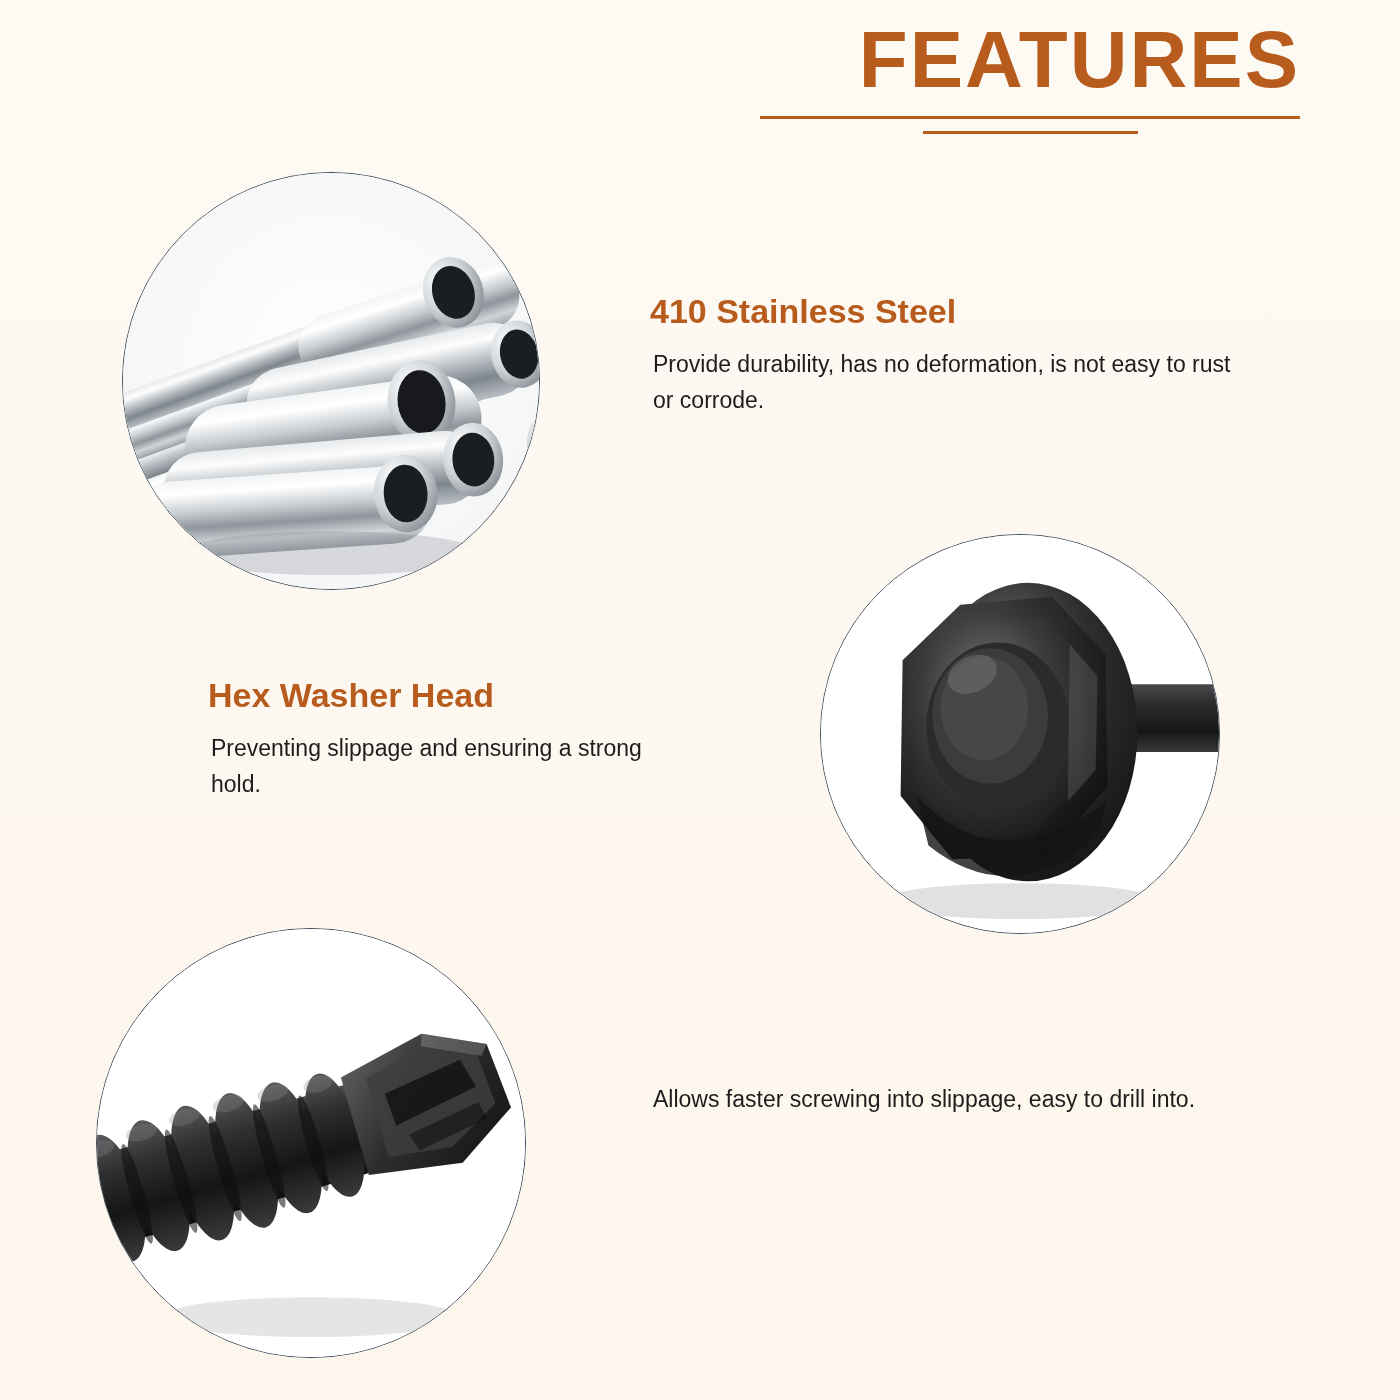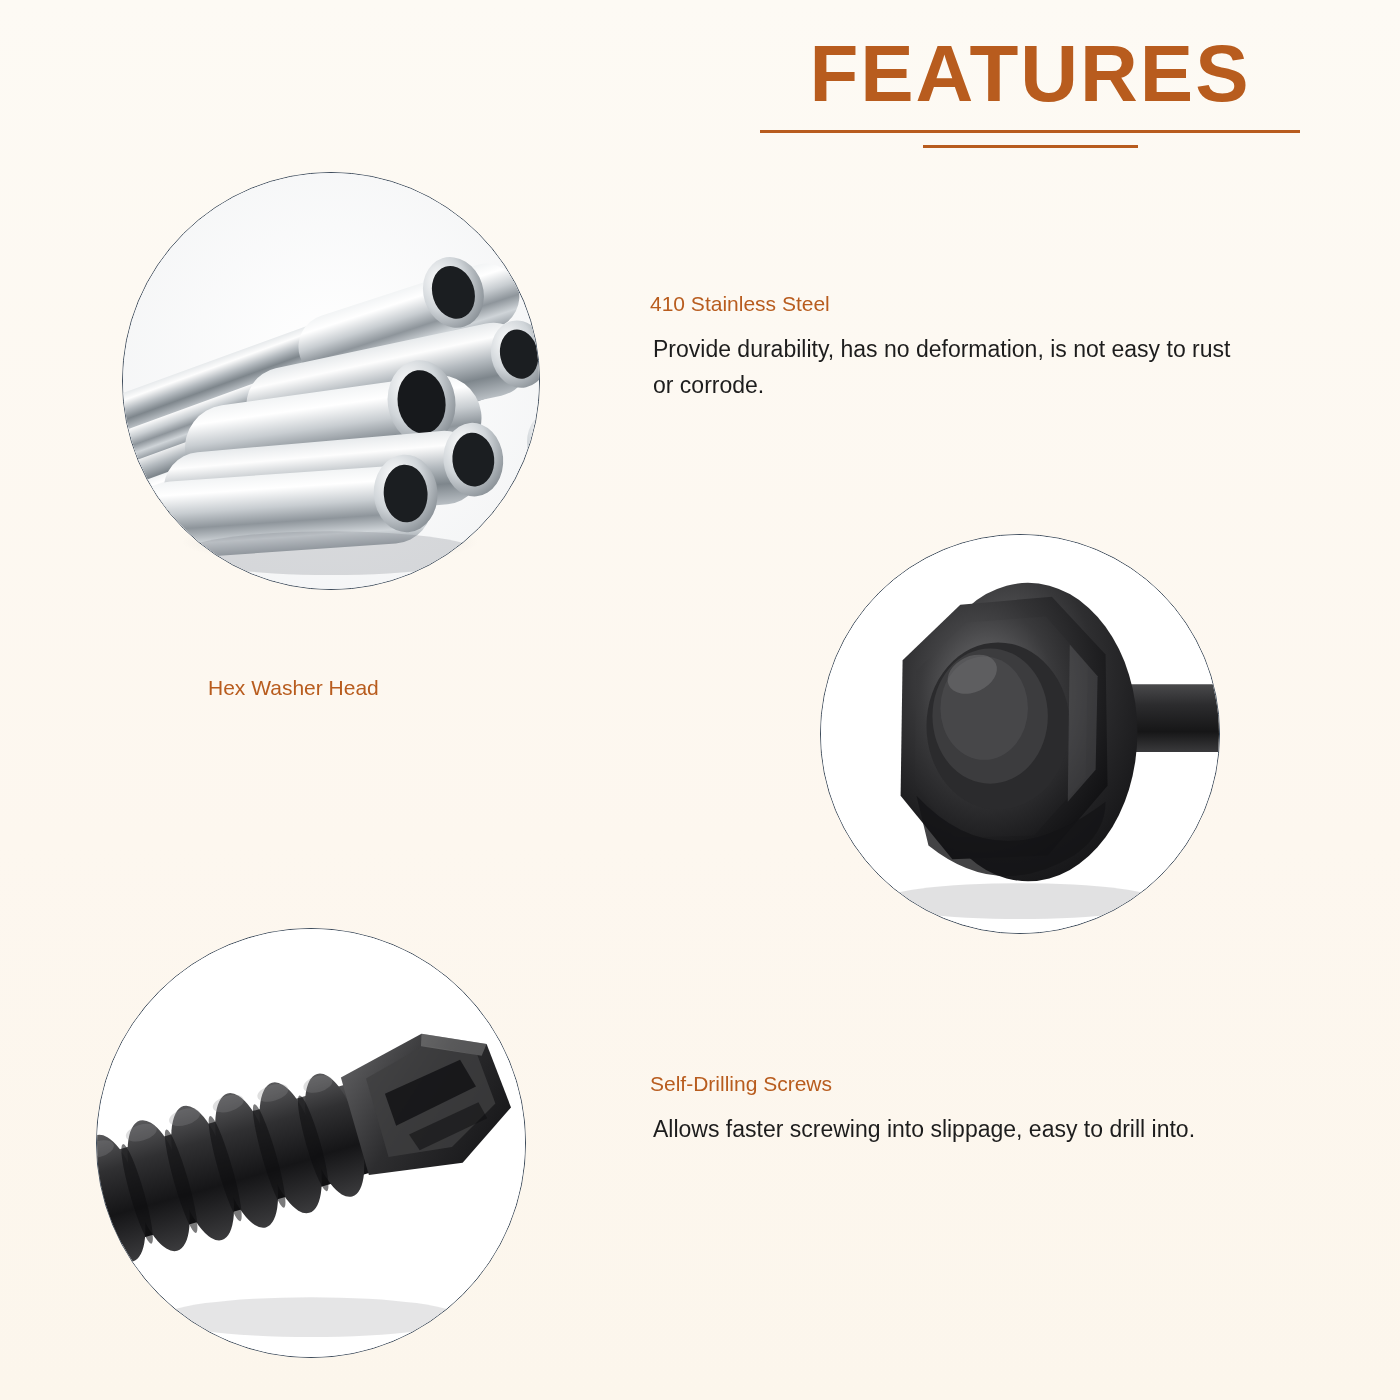--- a/index.html
+++ b/index.html
@@ -13,24 +13,24 @@
   .page {
     position: relative;
     width: 1400px;
     height: 1400px;
     background: linear-gradient(180deg, #fdfaf4 0%, #fdf7ef 60%, #fcf6ec 100%);
   }
 
   
   .header {
     position: absolute;
-    top: 32px;
+    top: 18px;
     left: 760px;
     width: 540px;
-    text-align: center;
+    text-align: right;
   }
   .header-title {
     font-size: 80px;
     font-weight: bold;
     color: #b85c1e;
     letter-spacing: 2px;
     line-height: 1.05;
     font-family: "Liberation Sans", sans-serif;
   }
   .rule-long {
@@ -44,22 +44,22 @@
     width: 215px;
     height: 3px;
     background: #b85c1e;
   }
 
   
   .feature-text {
     position: absolute;
   }
   .feature-title {
-    font-size: 21px;
-    font-weight: normal;
+    font-size: 34px;
+    font-weight: bold;
     color: #b85c1e;
     margin-bottom: 16px;
     white-space: nowrap;
   }
   .feature-desc {
     font-size: 23px;
     color: #1d1d1d;
     line-height: 1.55;
     padding-left: 3px;
     margin-top: 10px;
@@ -229,20 +229,21 @@
       <path d="M250 110 L278 142 L276 236 L248 268 Z" fill="#6d6d6f" opacity="0.35"></path>
 
       <path d="M96 262 Q178 350 286 268 Q286 300 254 322 Q178 368 108 312 Z" fill="#141416" opacity="0.8"></path>
 
       <ellipse cx="200" cy="368" rx="140" ry="18" fill="rgba(90,90,95,0.18)"></ellipse>
     </svg>
   </div>
 
   <div class="feature-text" id="text-hexhead">
     <div class="feature-title">Hex Washer Head</div>
+    <div class="feature-desc">Preventing slippage and ensuring a strong hold.</div>
   </div>
 
   <div class="circle" id="circle-thread">
     <svg viewBox="0 0 430 430" xmlns="http://www.w3.org/2000/svg">
       <defs>
         <linearGradient id="threadG" x1="0" y1="0" x2="0" y2="1">
           <stop offset="0%" stop-color="#59595b"></stop>
           <stop offset="28%" stop-color="#303032"></stop>
           <stop offset="62%" stop-color="#151517"></stop>
           <stop offset="100%" stop-color="#3b3b3d"></stop>
@@ -297,17 +298,16 @@
         <path d="M312 234 L388 222 L392 240 L318 252 Z" fill="#0e0e10" opacity="0.55"></path>
 
         <path d="M352 140 L412 168 L404 178 L348 152 Z" fill="#9a9a9c" opacity="0.4"></path>
       </g>
 
       <ellipse cx="215" cy="390" rx="150" ry="20" fill="rgba(95,95,100,0.16)"></ellipse>
     </svg>
   </div>
 
   <div class="feature-text" id="text-selfdrill">
-    <div class="feature-title">Self-Drilling Screws</div>
     <div class="feature-desc">Allows faster screwing into slippage, easy to drill into.</div>
   </div>
 
 </div>
 
 </body></html>

